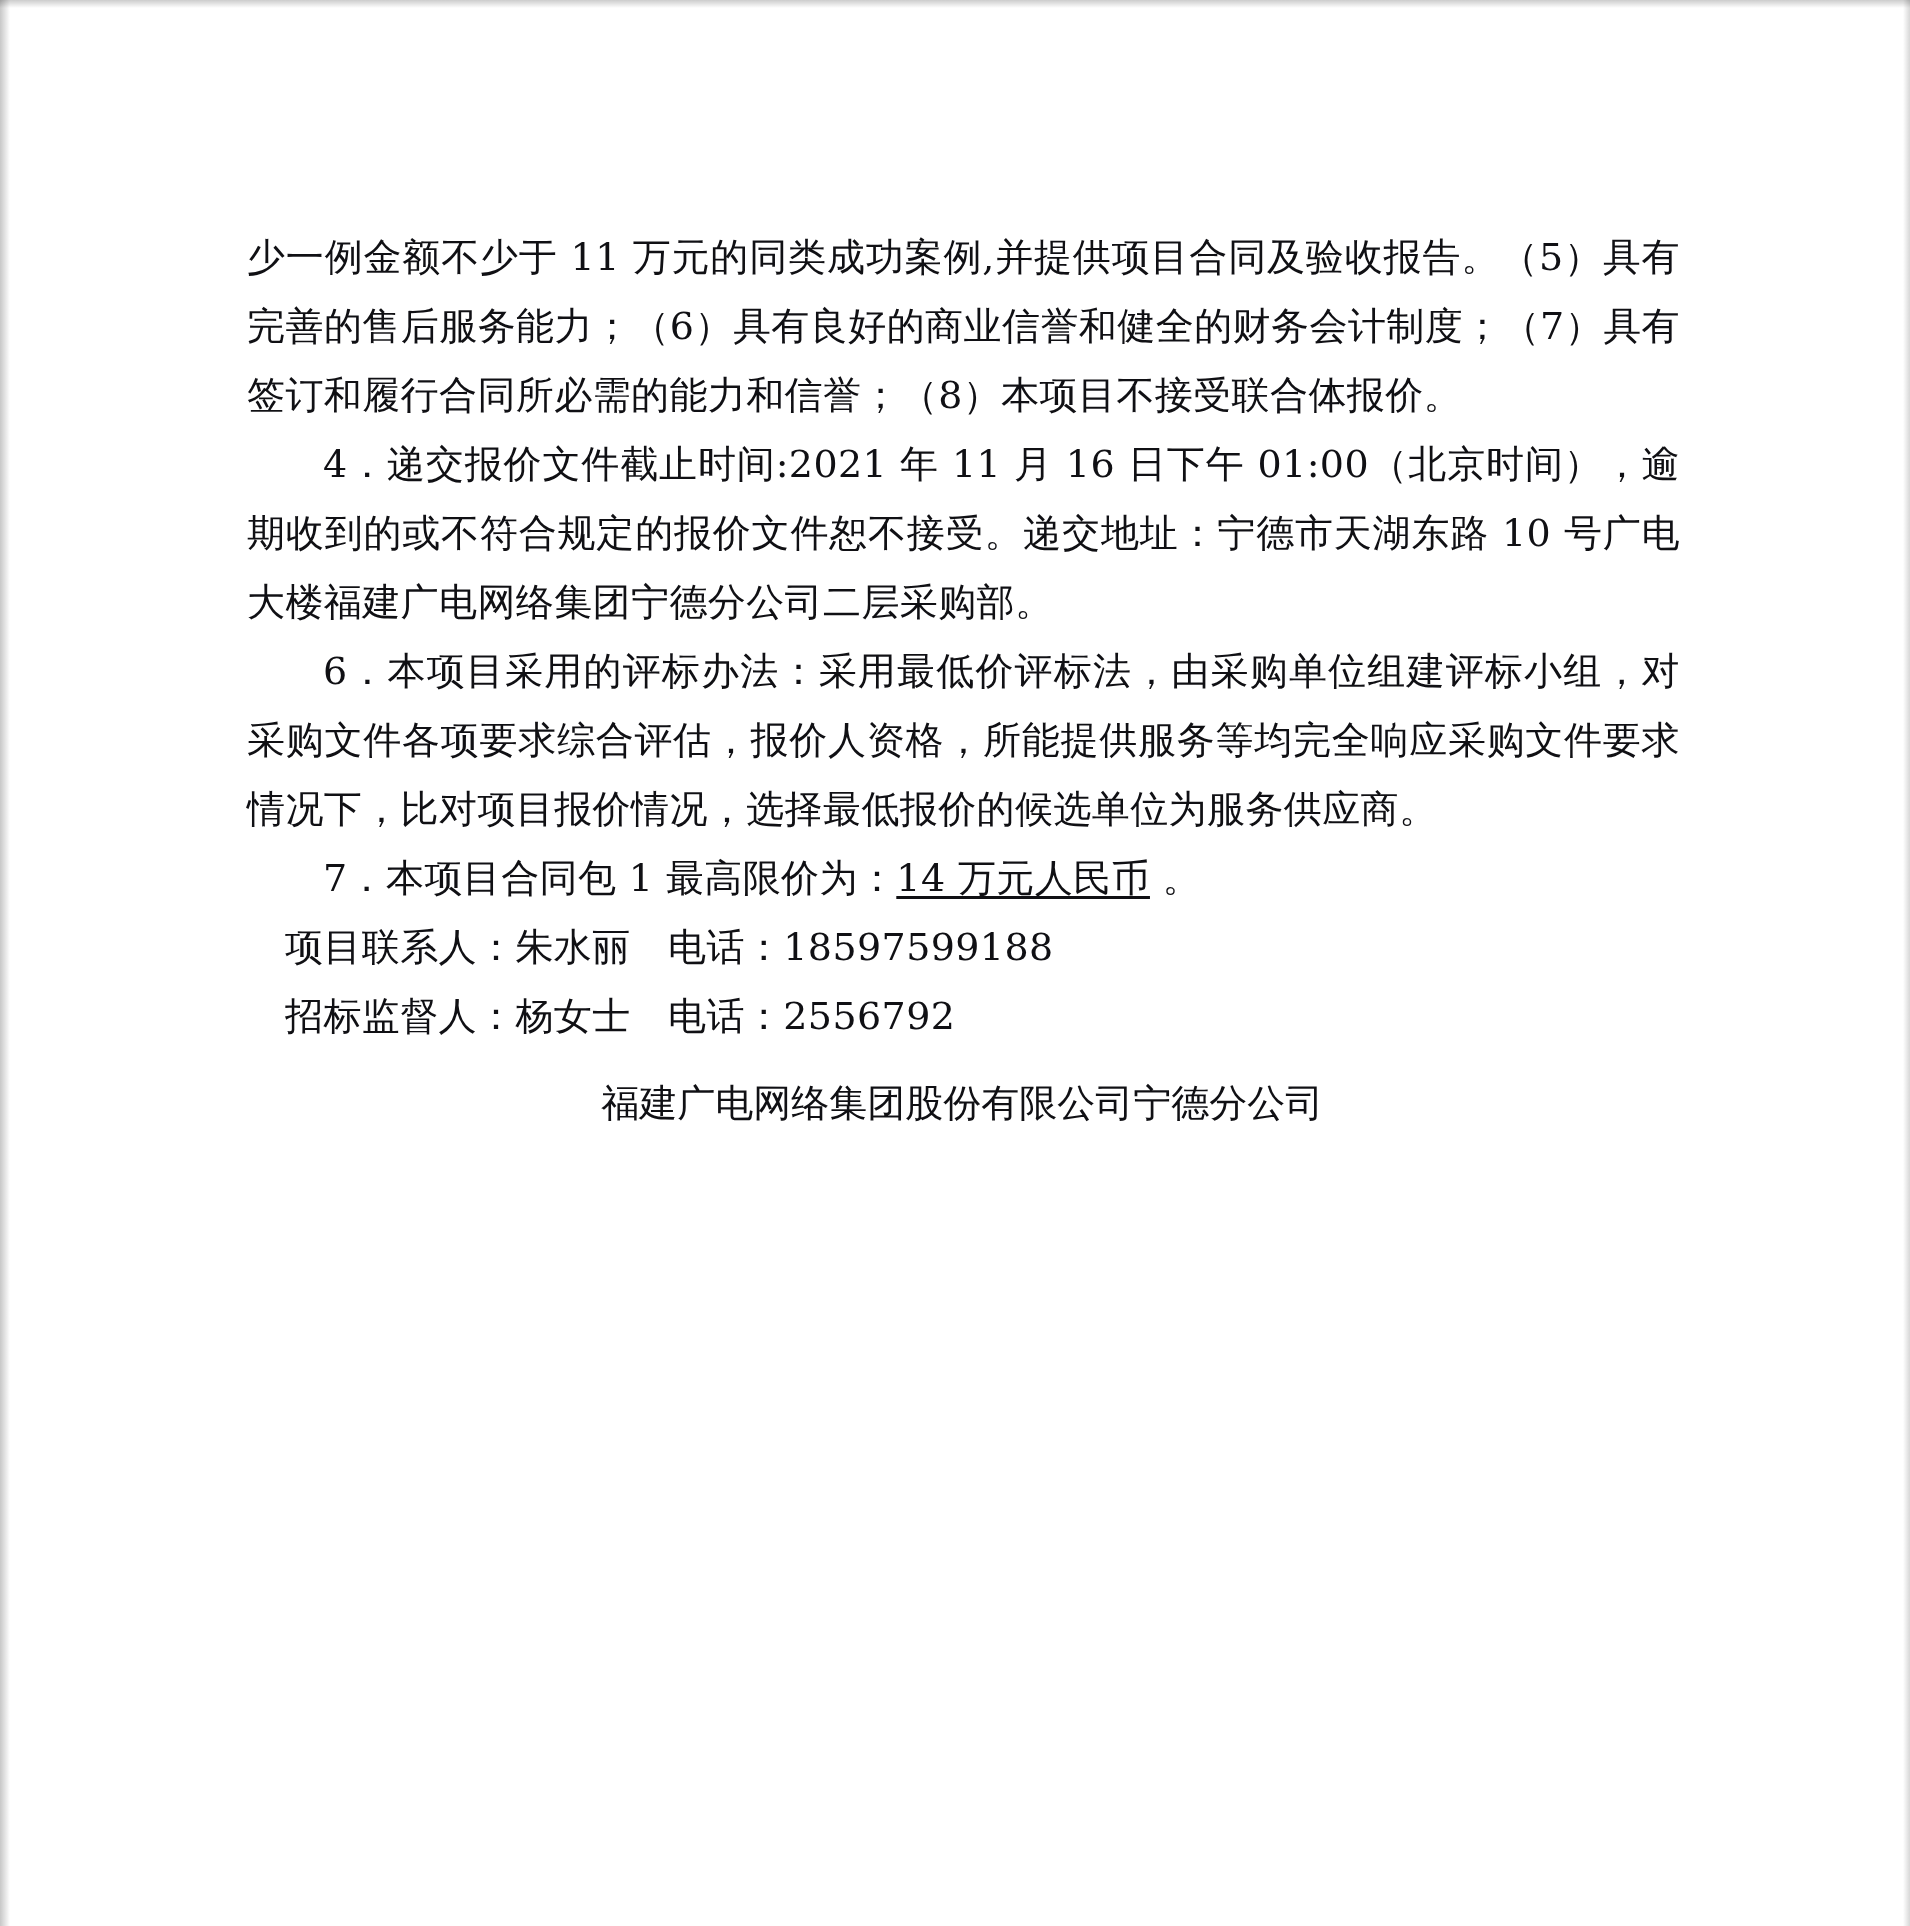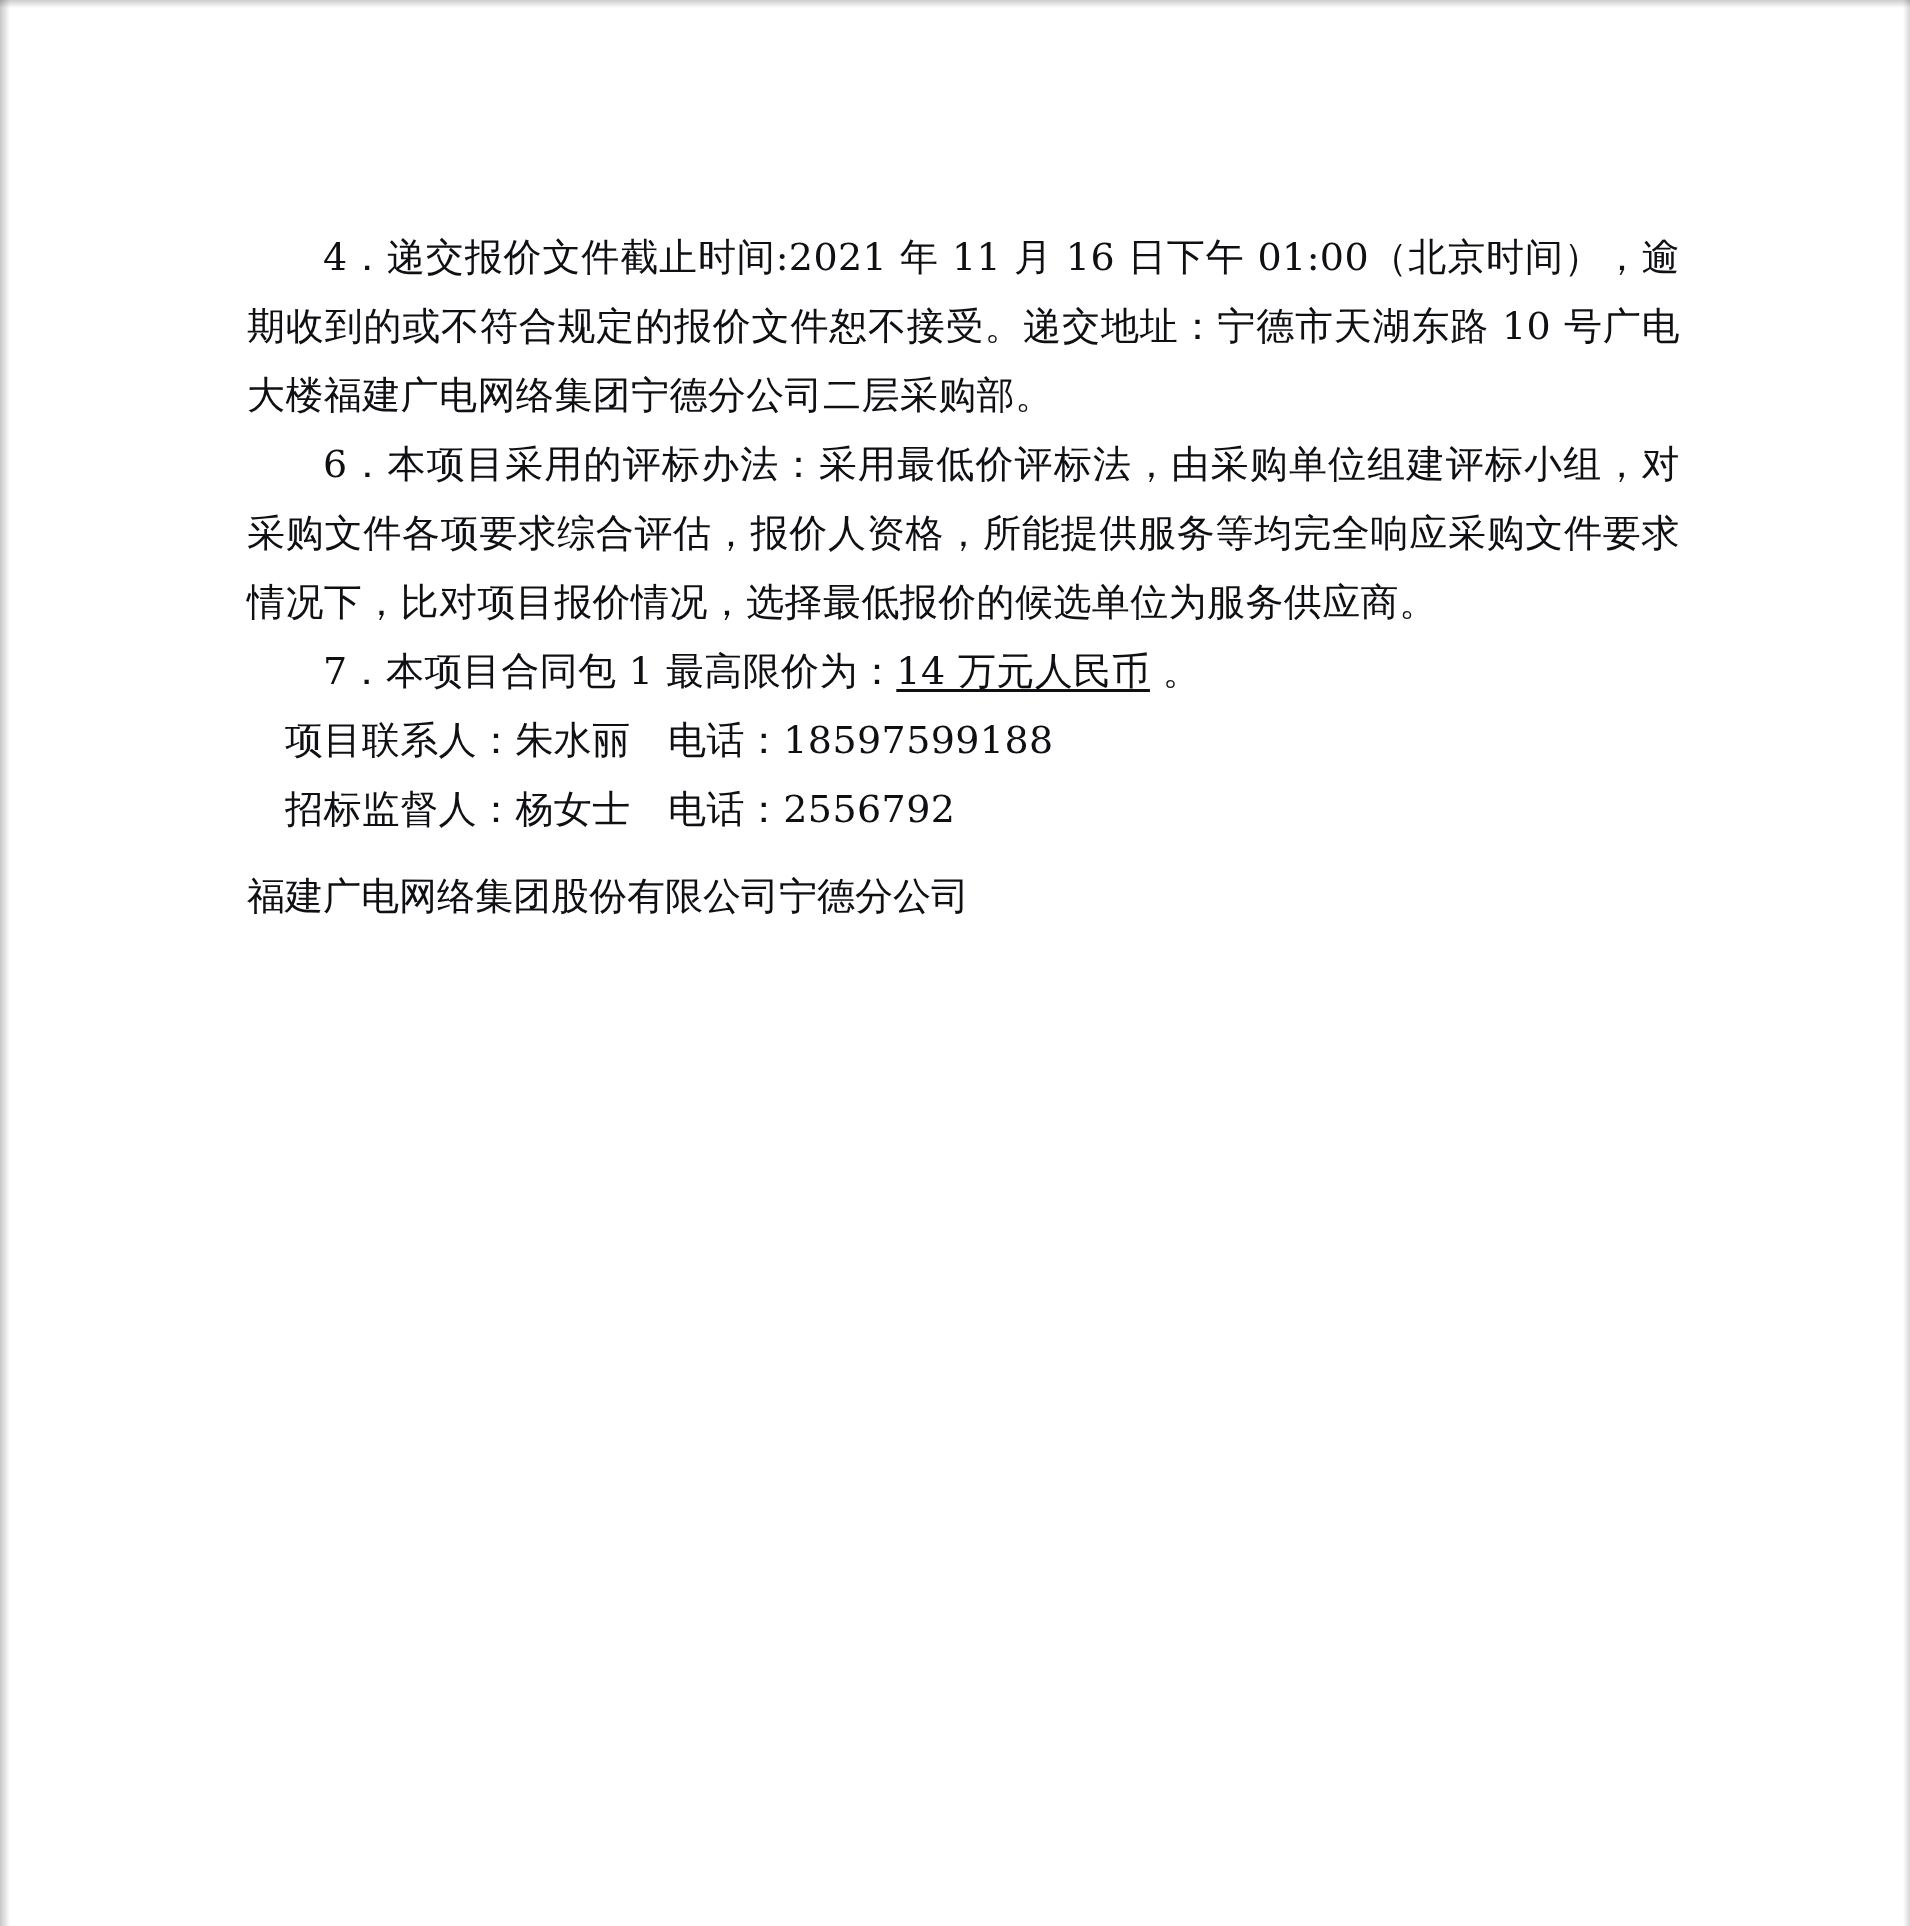--- a/index.html
+++ b/index.html
@@ -65,41 +65,42 @@
   }
   p.indent-small {
     text-indent: 38px;
   }
   .underline-val {
     text-decoration: underline;
     text-underline-offset: 5.4px;
   }
   .sign-block {
     margin-top: 17.7px;
-    text-align: left;
+    text-align: center;
     padding-right: 2.3px;
   }
   .sign-line {
     color: #101014;
     font-size: 38px;
     line-height: 68px;
     font-family: "DejaVu Serif", "Liberation Serif", serif;
   }
   .sign-date {
     padding-right: 166px;
   }
 </style>
 </head>
 <body>
 
 <div class="page">
   <div class="sheet-top-shadow"></div>
 
   <div class="body-area">
 
+    <p class="para">少一例金额不少于 11 万元的同类成功案例,并提供项目合同及验收报告。（5）具有完善的售后服务能力；（6）具有良好的商业信誉和健全的财务会计制度；（7）具有签订和履行合同所必需的能力和信誉；（8）本项目不接受联合体报价。</p>
 
 
     <p class="para indent">4．递交报价文件截止时间:2021 年 11 月 16 日下午 01:00（北京时间），逾期收到的或不符合规定的报价文件恕不接受。递交地址：宁德市天湖东路 10 号广电大楼福建广电网络集团宁德分公司二层采购部。</p>
 
 
     <p class="para indent">6．本项目采用的评标办法：采用最低价评标法，由采购单位组建评标小组，对采购文件各项要求综合评估，报价人资格，所能提供服务等均完全响应采购文件要求情况下，比对项目报价情况，选择最低报价的候选单位为服务供应商。</p>
 
     <p class="para indent">
       <span>7．本项目合同包 1 最高限价为：</span><span class="underline-val">14 万元人民币</span>&nbsp;<span>。</span>
     </p>

